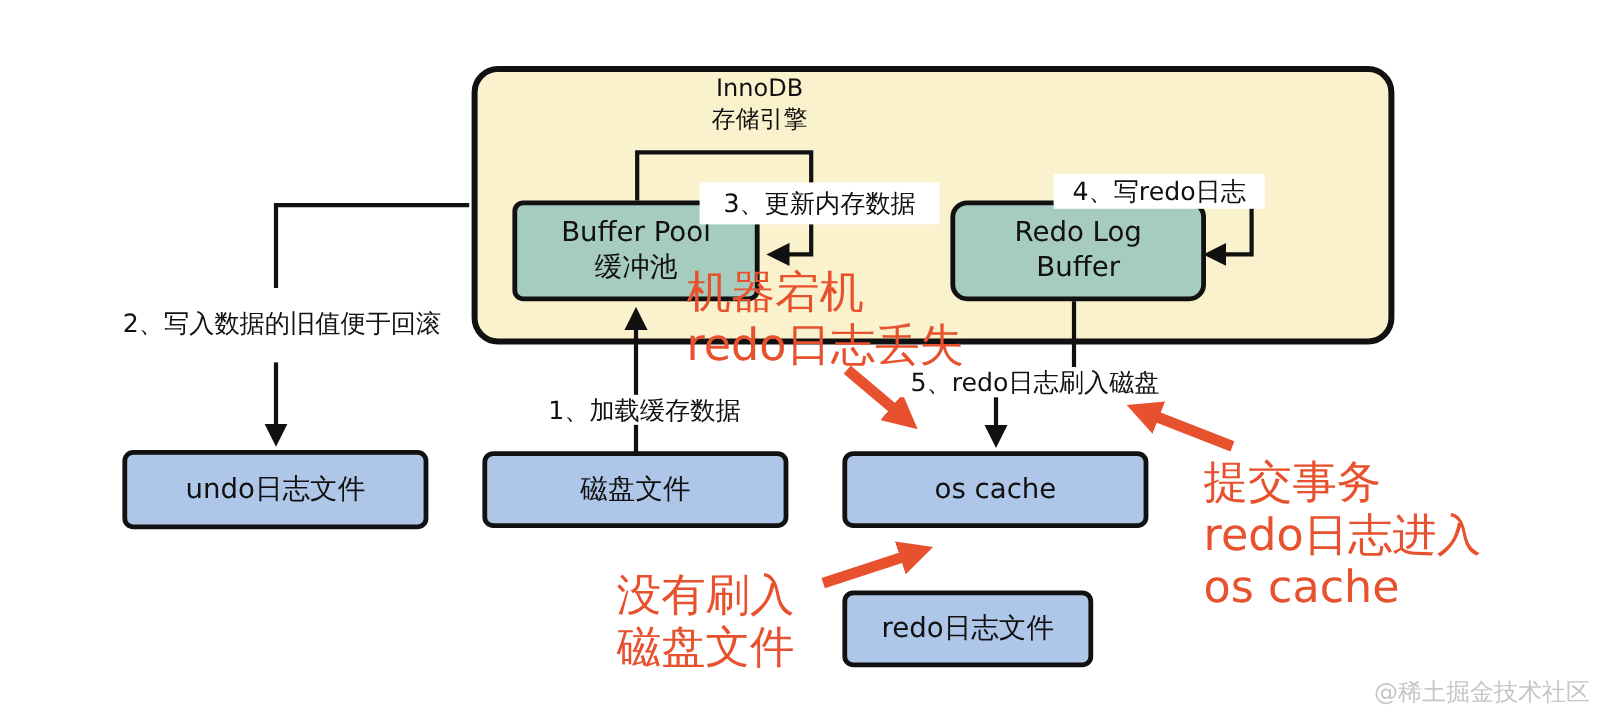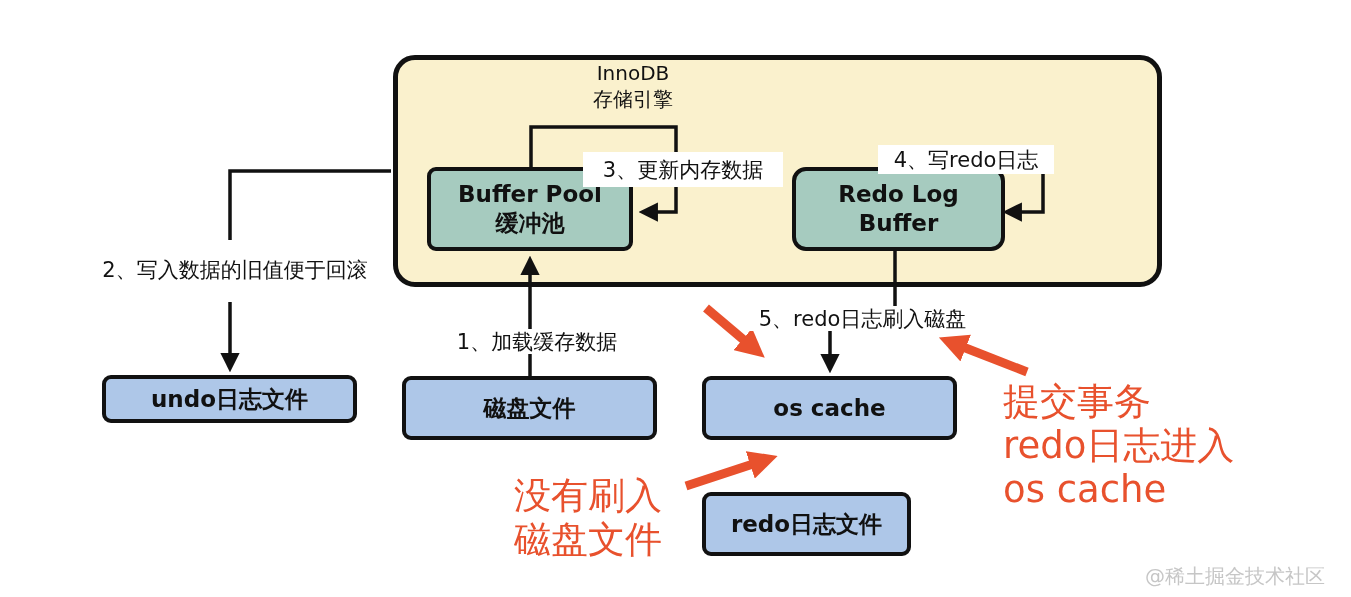--- a/index.html
+++ b/index.html
@@ -3,21 +3,21 @@
 <meta charset="utf-8">
 <style>
   html,body{margin:0;padding:0;background:#fff;}
   .canvas{position:relative;width:1351px;height:597px;background:#ffffff;overflow:hidden;
           font-family:"DejaVu Sans","Liberation Sans",sans-serif;color:#111;}
   svg.lines{position:absolute;left:0;top:0;z-index:2;}
   .container-box{position:absolute;z-index:1;background:var(--container-fill);
           border:5px solid var(--line-color);border-radius:22px;box-sizing:border-box;}
   .node{position:absolute;z-index:3;box-sizing:border-box;border:4px solid var(--line-color);
         border-radius:9px;display:flex;flex-direction:column;align-items:center;justify-content:center;
-        font-size:23px;line-height:1.25;text-align:center;font-weight:bold;}
+        font-size:23px;line-height:1.25;text-align:center;}
   .node.green{background:var(--green-fill);}
   .node.blue{background:var(--blue-fill);}
   .steplabel{position:absolute;z-index:3;background:#ffffff;display:flex;align-items:center;
         justify-content:center;font-size:21px;white-space:nowrap;}
   .steplabel.clear{background:transparent;flex-direction:row;text-align:left;line-height:1.25;}
   .title{position:absolute;z-index:3;text-align:center;font-size:20px;line-height:1.28;}
   .rednote{position:absolute;z-index:4;color:var(--red);font-size:37px;line-height:44px;white-space:nowrap;}
   .rednote.center{text-align:center;margin-top:12px;}
   .watermark{position:absolute;z-index:5;right:26px;bottom:7px;font-size:20px;color:var(--watermark);}
 </style>
@@ -75,21 +75,21 @@
 
   <div class="node green" style="left:427px;top:167px;width:206px;height:84px;">
     <div>Buffer Pool</div>
     <div>缓冲池</div>
   </div>
   <div class="node green" style="left:792px;top:167px;width:213px;height:84px;border-radius:14px;">
     <div>Redo Log</div>
     <div>Buffer</div>
   </div>
 
-  <div class="node blue" style="left:102px;top:375px;width:255px;height:48px;">
+  <div class="node blue" style="left:102px;top:375px;width:255px;height:66px;">
     <div>undo日志文件</div>
   </div>
   <div class="node blue" style="left:402px;top:376px;width:255px;height:64px;">
     <div>磁盘文件</div>
   </div>
   <div class="node blue" style="left:702px;top:376px;width:255px;height:64px;">
     <div>os cache</div>
   </div>
   <div class="node blue" style="left:702px;top:492px;width:209px;height:64px;">
     <div>redo日志文件</div>
@@ -101,20 +101,24 @@
     <div>2、写入数据的旧值</div>
     <div>便于回滚</div>
   </div>
 
   <div class="steplabel" style="left:583px;top:152px;width:200px;height:35px;">3、更新内存数据</div>
 
   <div class="steplabel" style="left:878px;top:117px;width:176px;height:29px;margin-top:28px;">4、写redo日志</div>
 
   <div class="steplabel" style="left:745px;top:306px;width:235px;height:25px;">5、redo日志刷入磁盘</div>
 
+  <div class="rednote" style="left:572px;top:222px;">
+    <div>机器宕机</div>
+    <div>redo日志丢失</div>
+  </div>
 
   <div class="rednote center" style="left:498px;top:462px;width:180px;">
     <div>没有刷入</div>
     <div>磁盘文件</div>
   </div>
 
   <div class="rednote" style="left:1003px;top:380px;">
     <div>提交事务</div>
     <div>redo日志进入</div>
     <div>os cache</div>

